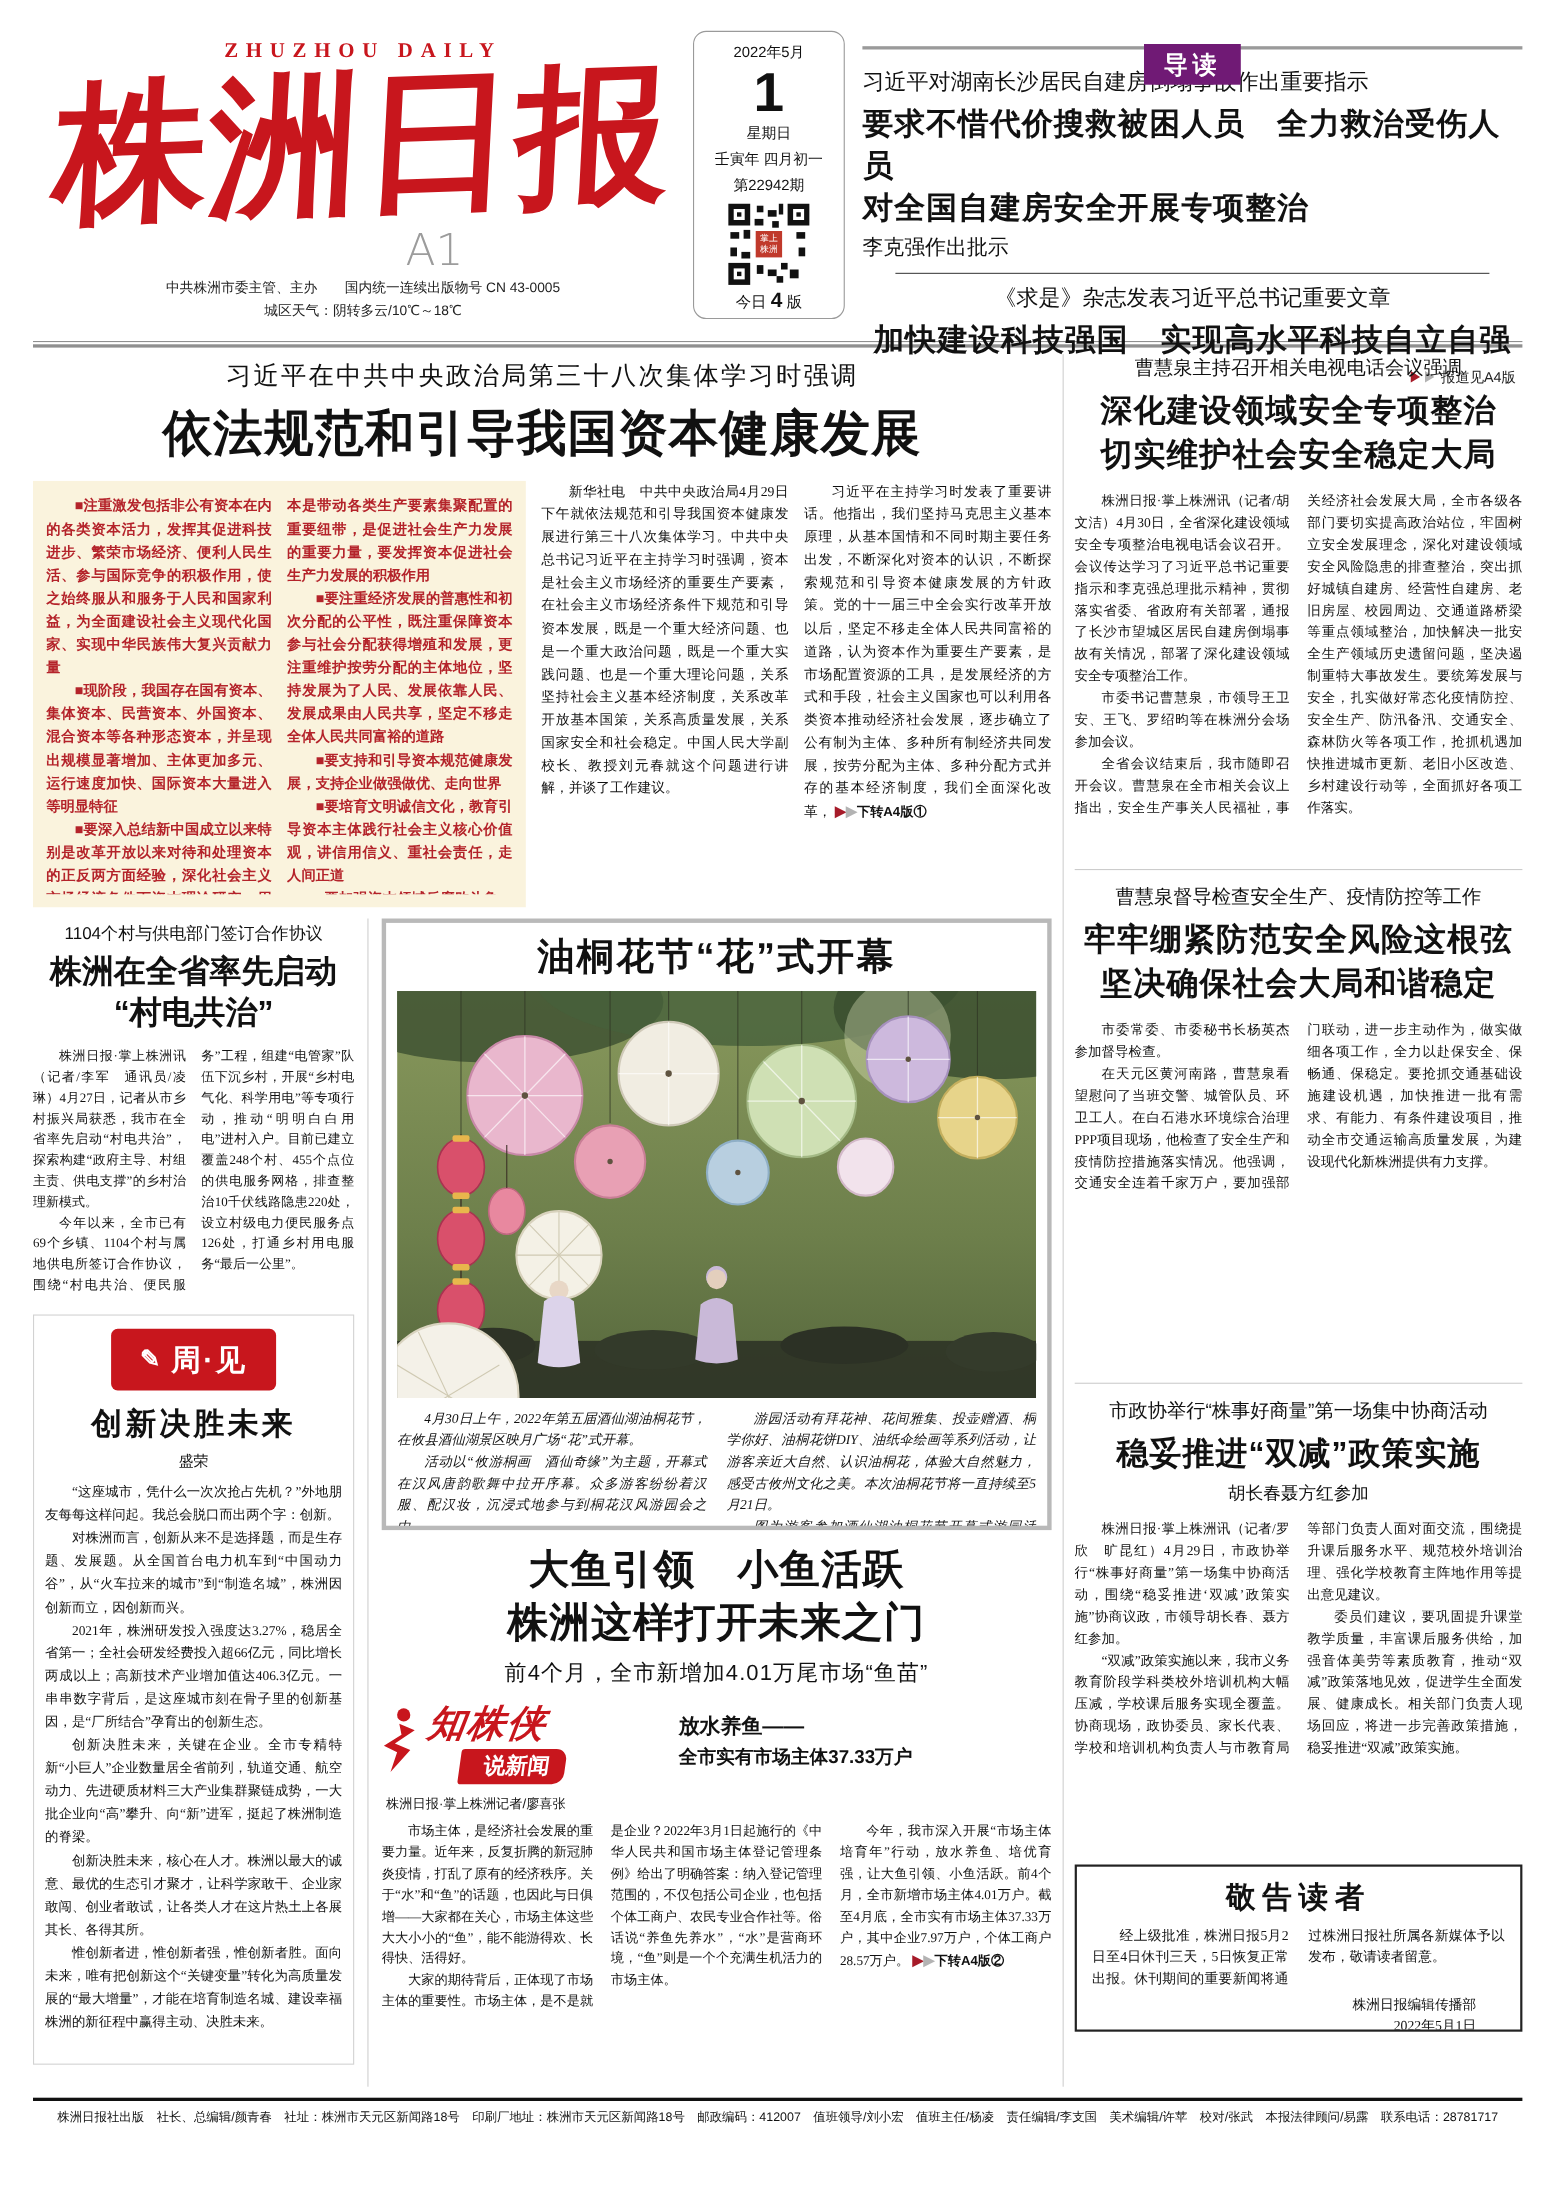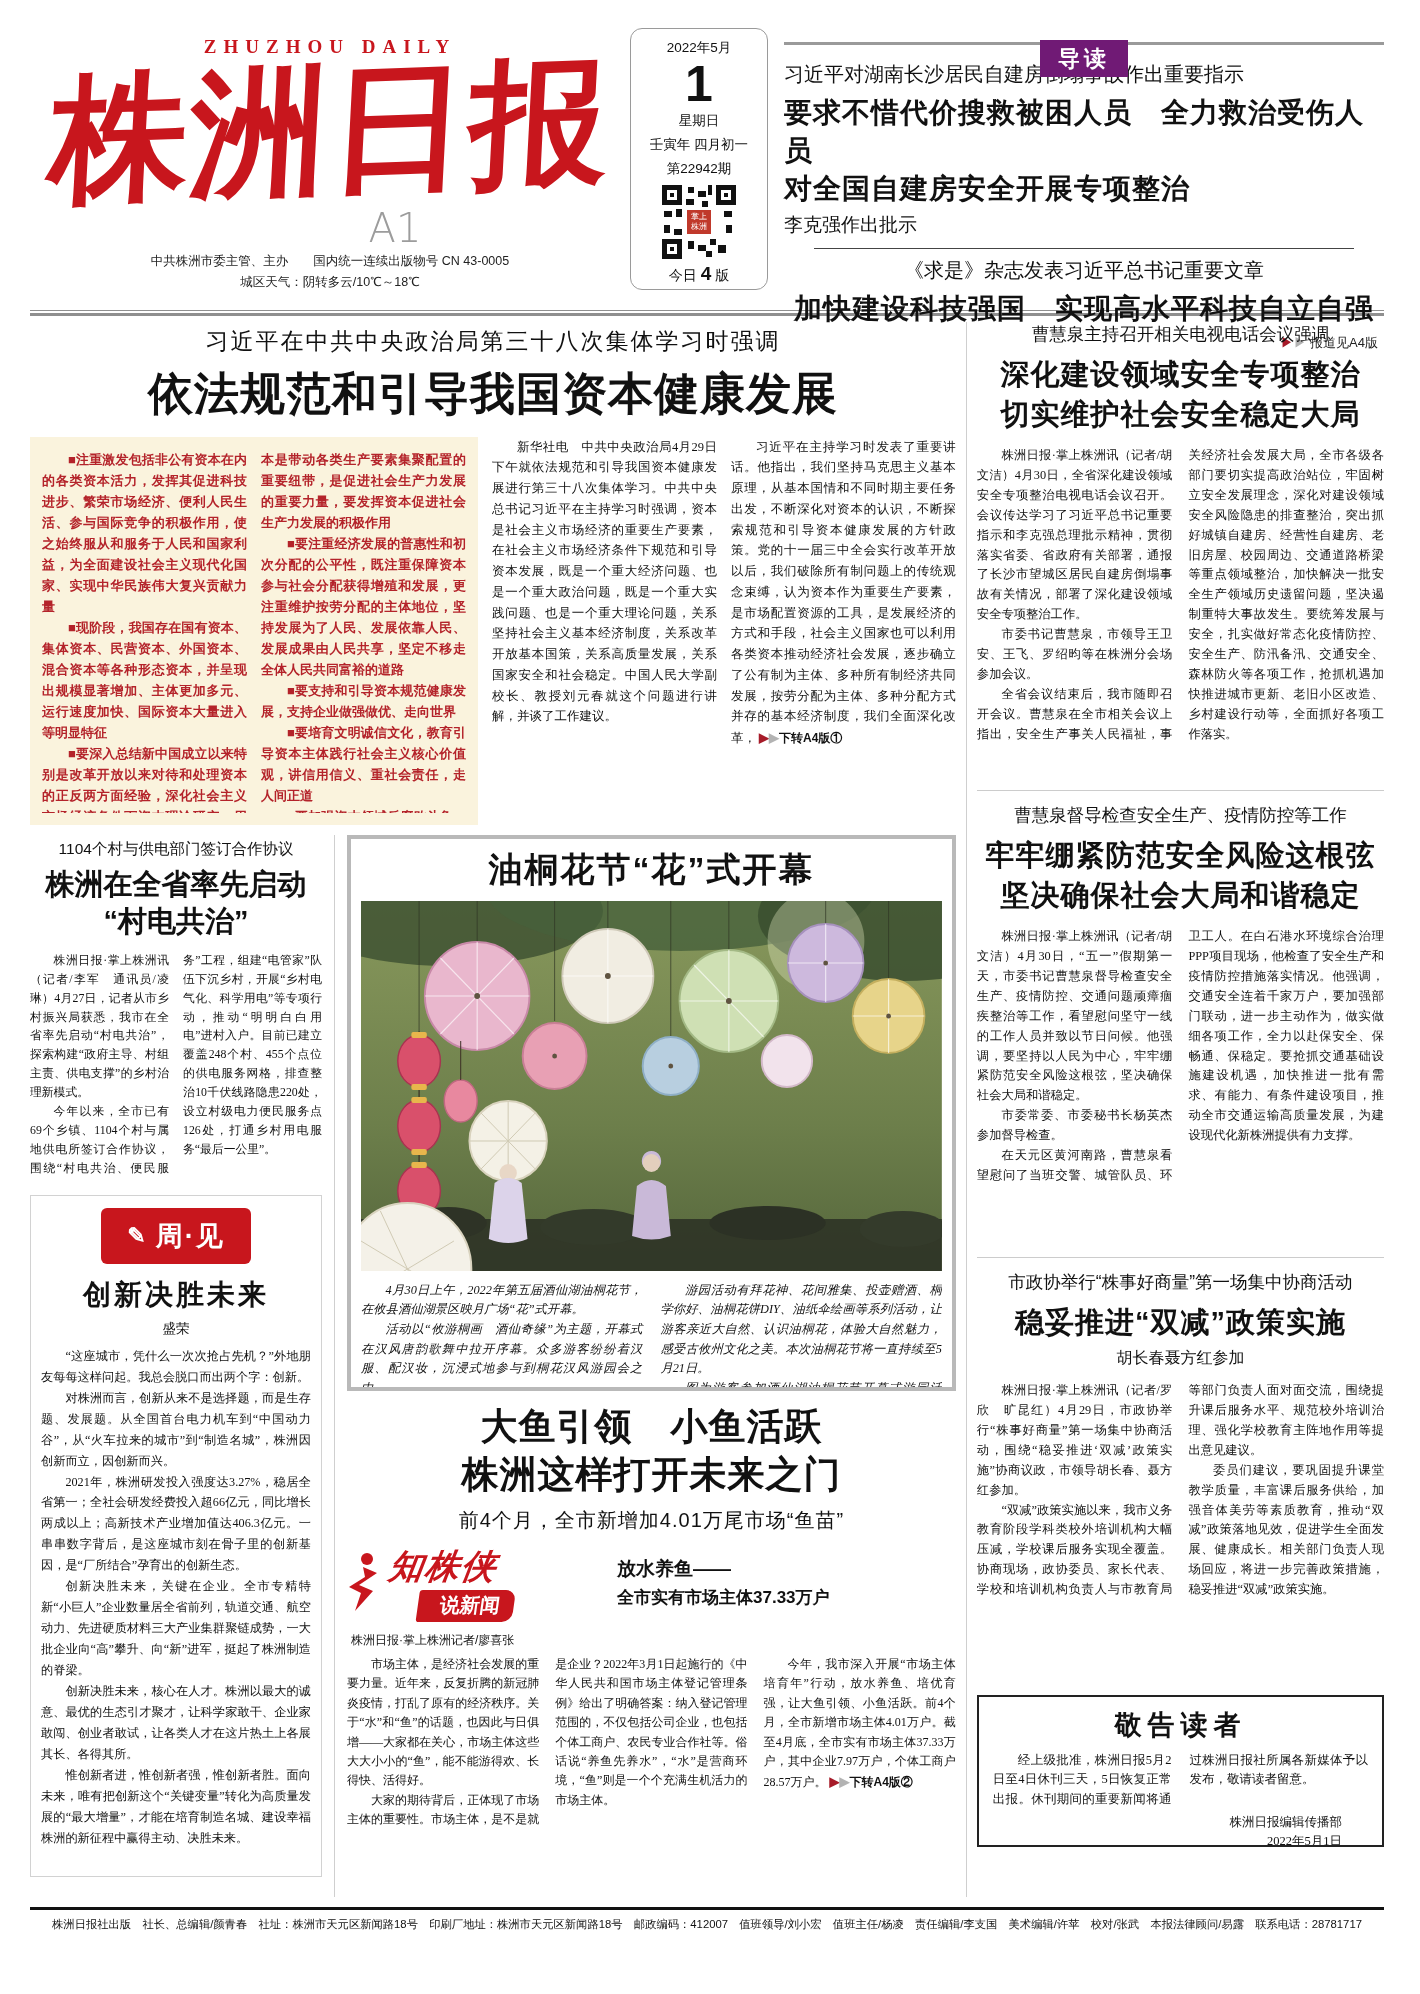--- a/index.html
+++ b/index.html
@@ -248,21 +248,21 @@
               <p>■要支持和引导资本规范健康发展，支持企业做强做优、走向世界</p>
               <p>■要培育文明诚信文化，教育引导资本主体践行社会主义核心价值观，讲信用信义、重社会责任，走人间正道</p>
               <p>■要加强资本领域反腐败斗争，保持反腐败高压态势，坚决查处资本无序扩张、平台垄断等背后的腐败行为</p>
             </div>
           </div>
           <div class="ms-body">
             <div class="msb-col">
                 <p>新华社电　中共中央政治局4月29日下午就依法规范和引导我国资本健康发展进行第三十八次集体学习。中共中央总书记习近平在主持学习时强调，资本是社会主义市场经济的重要生产要素，在社会主义市场经济条件下规范和引导资本发展，既是一个重大经济问题、也是一个重大政治问题，既是一个重大实践问题、也是一个重大理论问题，关系坚持社会主义基本经济制度，关系改革开放基本国策，关系高质量发展，关系国家安全和社会稳定。中国人民大学副校长、教授刘元春就这个问题进行讲解，并谈了工作建议。</p>
               </div>
             <div class="msb-col">
-              <p><span>习近平在主持学习时发表了重要讲话。他指出，我们坚持马克思主义基本原理，从基本国情和不同时期主要任务出发，不断深化对资本的认识，不断探索规范和引导资本健康发展的方针政策。党的十一届三中全会实行改革开放以后，我们破除所有制问题上的传统观念束缚，认为资本作为重要生产要素，是市场配置资源的工具，是发展经济的方式和手段，社会主义国家也可以利用各类资本推动经济社会发展，逐步确立了公有制为主体、多种所有制经济共同发展，按劳分配为主体、多种分配方式并存的基本经济制度，我们全面深化改革，</span>
+              <p><span>习近平在主持学习时发表了重要讲话。他指出，我们坚持马克思主义基本原理，从基本国情和不同时期主要任务出发，不断深化对资本的认识，不断探索规范和引导资本健康发展的方针政策。党的十一届三中全会实行改革开放以后，坚定不移走全体人民共同富裕的道路，认为资本作为重要生产要素，是市场配置资源的工具，是发展经济的方式和手段，社会主义国家也可以利用各类资本推动经济社会发展，逐步确立了公有制为主体、多种所有制经济共同发展，按劳分配为主体、多种分配方式并存的基本经济制度，我们全面深化改革，</span>
                 <span class="jump"><span class="arr-red">▶</span><span class="arr-gray">▶</span><span>下转A4版①</span></span>
               </p>
             </div>
           </div>
         </div>
       </section>
 
       <div class="mid-row">
 
         <div class="left-stack">
@@ -461,21 +461,20 @@
         </div>
       </section>
 
       <div class="rr-div"></div>
 
       <section class="sB">
         <div class="rr-kicker">曹慧泉督导检查安全生产、疫情防控等工作</div>
         <div class="rr-h">牢牢绷紧防范安全风险这根弦</div>
         <div class="rr-h">坚决确保社会大局和谐稳定</div>
         <div class="rr-body">
-          <p>株洲日报·掌上株洲讯（记者/胡文洁）4月30日，“五一”假期第一天，市委书记曹慧泉督导检查安全生产、疫情防控、交通问题顽瘴痼疾整治等工作，看望慰问坚守一线的工作人员并致以节日问候。他强调，要坚持以人民为中心，牢牢绷紧防范安全风险这根弦，坚决确保社会大局和谐稳定。</p>
           <p>市委常委、市委秘书长杨英杰参加督导检查。</p>
           <p>在天元区黄河南路，曹慧泉看望慰问了当班交警、城管队员、环卫工人。在白石港水环境综合治理PPP项目现场，他检查了安全生产和疫情防控措施落实情况。他强调，交通安全连着千家万户，要加强部门联动，进一步主动作为，做实做细各项工作，全力以赴保安全、保畅通、保稳定。要抢抓交通基础设施建设机遇，加快推进一批有需求、有能力、有条件建设项目，推动全市交通运输高质量发展，为建设现代化新株洲提供有力支撑。</p>
         </div>
       </section>
 
       <div class="rr-div"></div>
 
       <section class="sC">
         <div class="rr-kicker">市政协举行“株事好商量”第一场集中协商活动</div>
         <div class="rr-h">稳妥推进“双减”政策实施</div>

